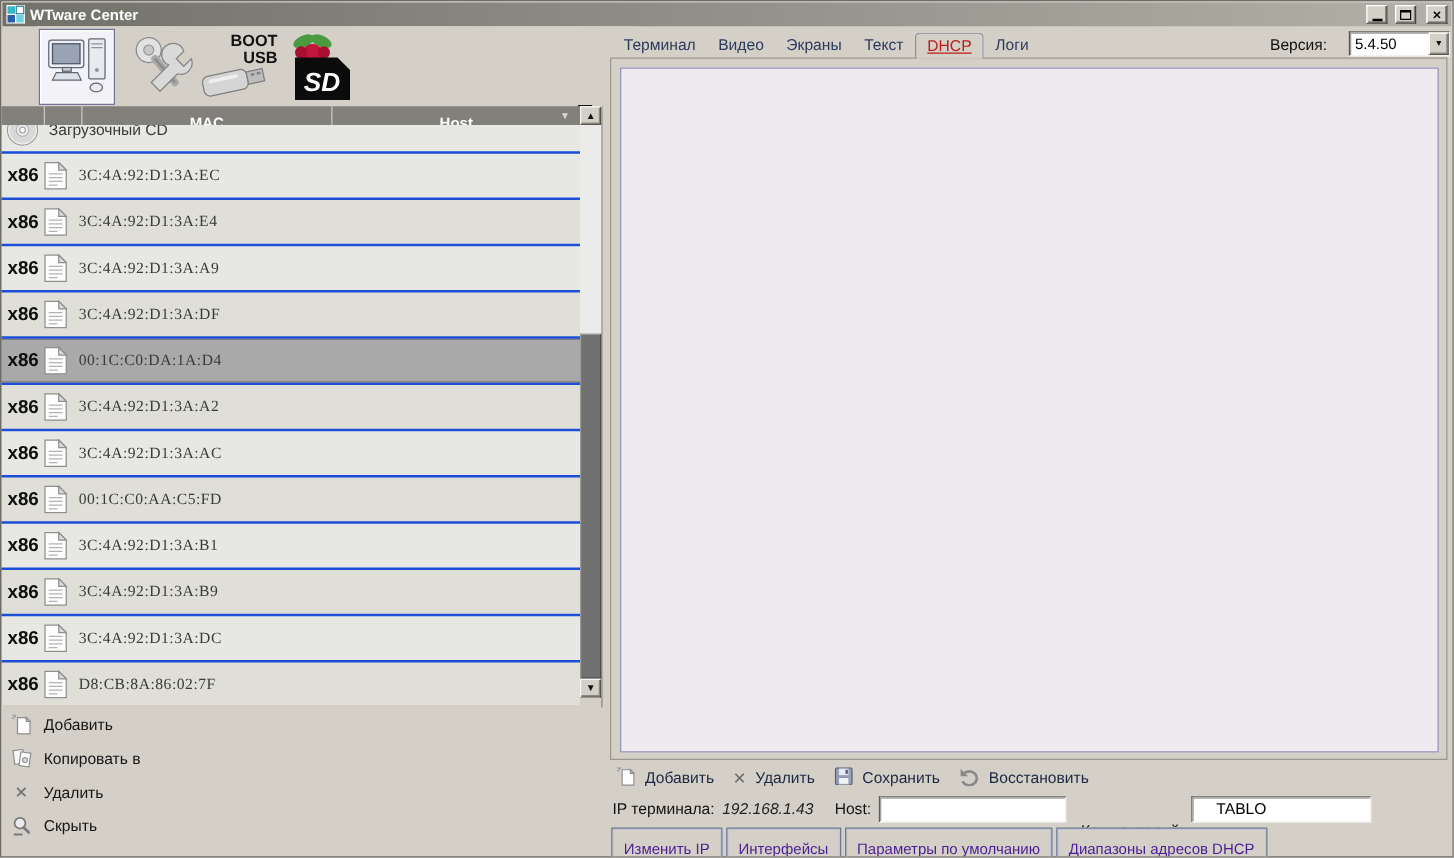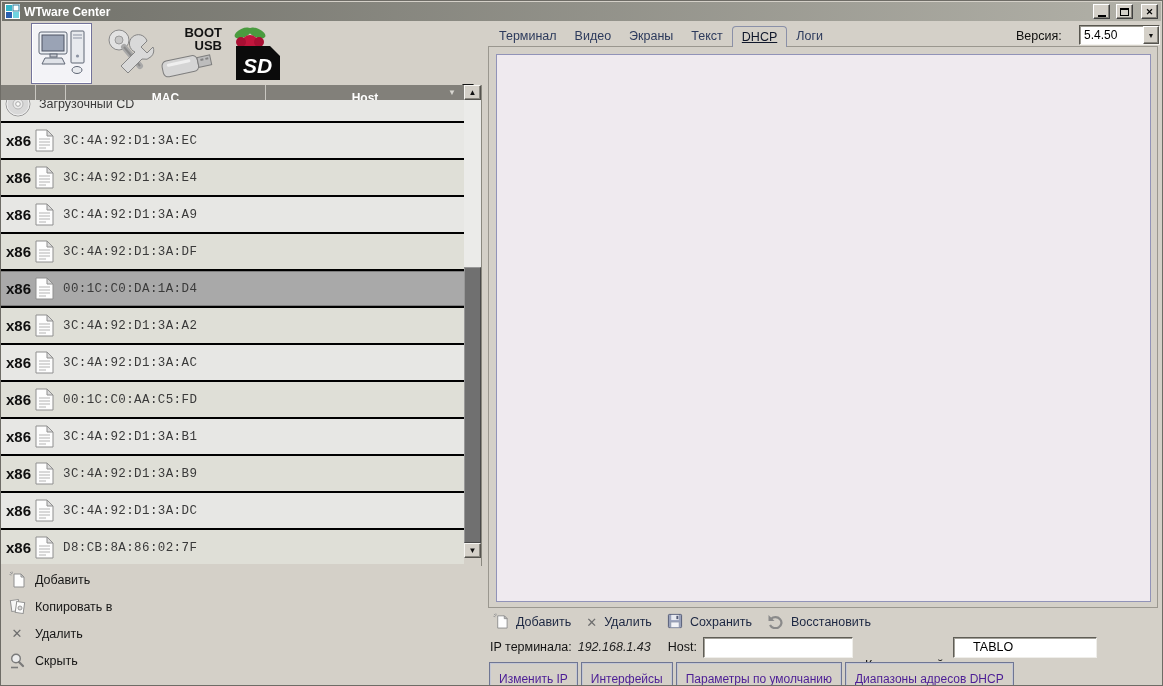--- a/index.html
+++ b/index.html
@@ -27,49 +27,49 @@
   .tool-bootusb{left:131px;top:4px;width:64px;height:58px;}
   .tool-sd{left:197px;top:5px;width:58px;height:56px;}
   .tb-dd{position:absolute;left:433px;top:63px;width:0;height:0;border:6px solid transparent;border-top:7px solid #141414;}
   
   .list-header{position:absolute;left:0;top:84px;width:463px;height:26px;background:#82807a;color:#fff;
     font-weight:bold;font-size:12px;display:flex;}
   .hcell{display:flex;align-items:center;justify-content:center;border-right:1px solid #c9c7c1;height:100%;position:relative;}
   .hc1{width:35px;} .hc2{width:30px;} .hc-mac{width:200px;} .hc-host{flex:1;border-right:none;}
   .host-arrow{position:absolute;right:8px;top:3px;font-size:8px;color:#d8d6d0;line-height:9px;}
   
-  .rows{position:absolute;left:0;top:99px;width:463px;height:464px;background:#000000;overflow:hidden;}
+  .rows{position:absolute;left:0;top:99px;width:463px;height:464px;background:#1d4ed8;overflow:hidden;}
   .row{height:35px;margin-bottom:2px;display:flex;align-items:center;position:relative;}
   .row.even{background:#e7e7e4;}
   .row.odd{background:#dfdfd7;}
   .row.selected{background:#a9a9a9;box-shadow:inset 0 1px 0 #7d7d7d,inset 0 -1px 0 #7d7d7d;}
   .row .type{width:34px;padding-left:5px;font-weight:bold;font-size:15px;color:#0e0e0e;}
   .row .doc{width:28px;display:flex;align-items:center;}
-  .row .mac{font-family:Liberation Mono, monospace;font-size:12.5px;letter-spacing:.4px;color:#3a3a3a;}
+  .row .mac{font-family:Liberation Serif, serif;font-size:12.5px;letter-spacing:.4px;color:#3a3a3a;}
   .partial{height:21px;margin-bottom:2px;overflow:hidden;position:relative;background:#e7e7e4;}
   .partial-inner{position:absolute;left:0;right:0;top:-14px;height:35px;display:flex;align-items:center;}
   .partial-inner .cdwrap{margin-left:4px;width:26px;display:flex;}
   .partial-inner .plabel{margin-left:8px;color:#3a3a3a;}
   .list-edge{position:absolute;left:480px;top:84px;width:1px;height:481px;background:#8a887f;}
   
   .vscroll{position:absolute;left:463px;top:84px;width:17px;height:473px;background:#ebebe9;}
   .sbtn{position:absolute;left:0;width:17px;height:15px;background:#d4d0c8;border:1px solid;
     border-color:#f6f5f1 #55534e #55534e #f6f5f1;box-shadow:inset -1px -1px 0 #8a8880;
     display:flex;align-items:center;justify-content:center;font-size:8px;color:#111;line-height:8px;}
   .sbtn.up{top:0;} .sbtn.down{bottom:0;}
   .sthumb{position:absolute;left:0;top:182px;width:17px;height:276px;background:#707070;border:1px solid;
     border-color:#989898 #494949 #494949 #989898;}
   
   .left-actions{position:absolute;left:0;top:565px;width:480px;}
   .action{display:flex;align-items:center;gap:9px;height:27px;padding-left:7px;color:#161616;}
   .aicon{width:18px;display:flex;justify-content:center;}
   
   .tabs{position:absolute;left:489px;top:25px;height:21px;display:flex;align-items:flex-start;z-index:2;}
   .tab{height:20px;display:flex;align-items:center;padding:0 9px;color:#2c3a5c;white-space:nowrap;}
-  .tab.active{height:21px;background:#d4d0c8;border:1px solid #8a90a8;border-bottom:none;border-radius:4px 4px 0 0;color:#0f172a;text-decoration:underline;}
+  .tab.active{height:21px;background:#d4d0c8;border:1px solid #8a90a8;border-bottom:none;border-radius:4px 4px 0 0;color:#b91c1c;text-decoration:underline;}
   .version-label{position:absolute;left:1015px;top:28px;color:#0f0f0e;}
   .version-combo{position:absolute;left:1078px;top:24px;width:81px;height:20px;background:#fff;display:flex;
     border:1px solid;border-color:#58564f #f3f2ee #f3f2ee #58564f;box-shadow:inset 1px 1px 0 #9c9a92;}
   .version-value{flex:1;padding:2px 0 0 4px;font-size:12px;color:#000;}
   .combo-btn{width:16px;background:#d4d0c8;border:1px solid;border-color:#ffffff #55534e #55534e #ffffff;
     box-shadow:inset -1px -1px 0 #8a8880;display:flex;align-items:center;justify-content:center;font-size:7px;color:#111;}
   
   .tabpage{position:absolute;left:487px;top:45px;width:670px;height:562px;border:1px solid #9a978f;background:#d4d0c8;}
   .dhcp-canvas{position:absolute;left:495px;top:53px;width:655px;height:548px;background:#efeaef;border:1px solid #9193b8;z-index:1;}
   .dhcp-toolbar{position:absolute;left:492px;top:611px;height:20px;display:flex;align-items:center;gap:15px;}

